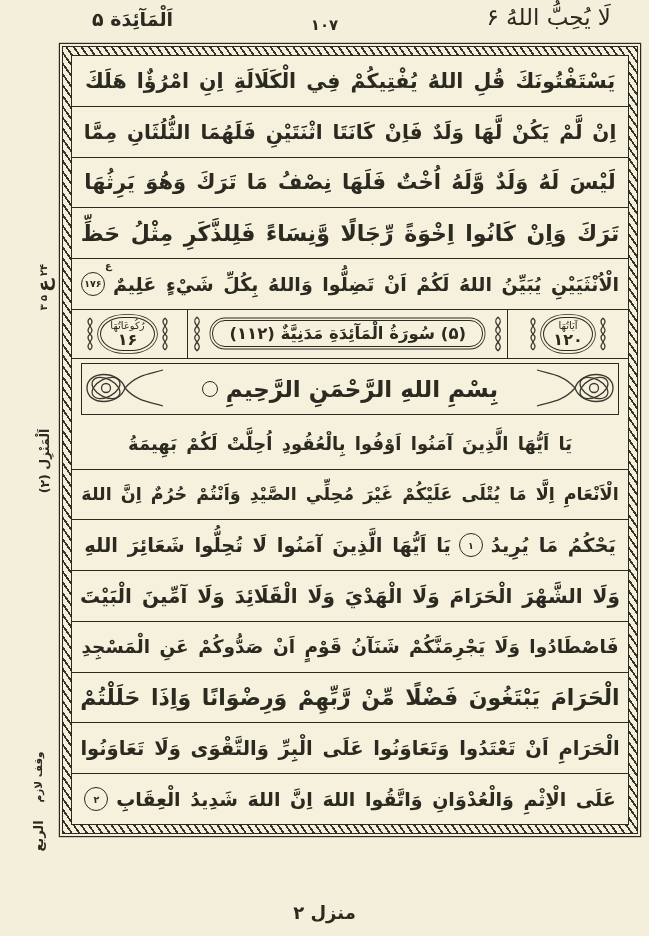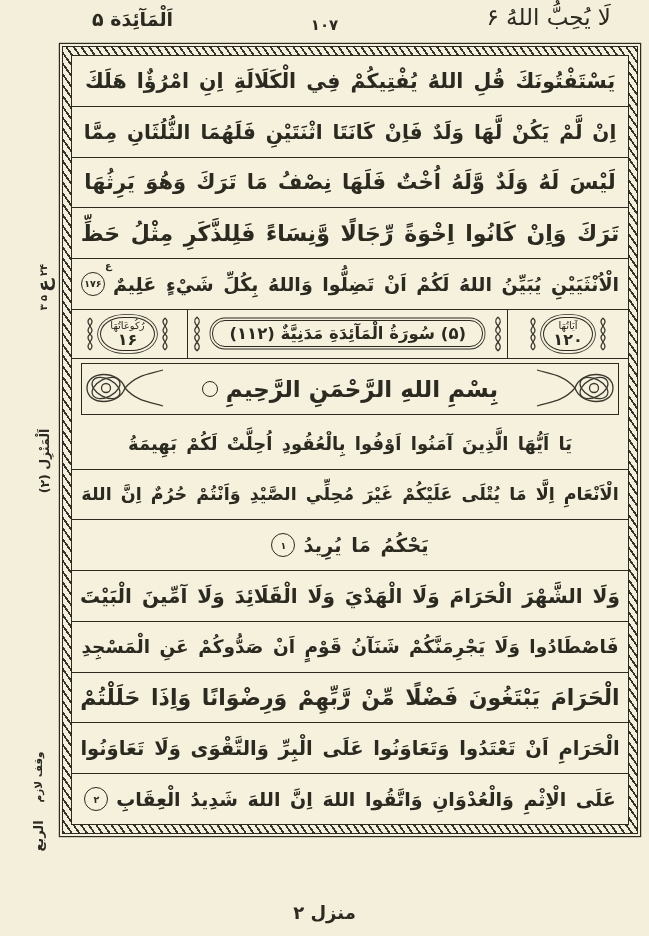--- a/index.html
+++ b/index.html
@@ -194,20 +194,21 @@
 
     <div class="line fit" style="font-size: 18px;">
         <span>يَا اَيُّهَا الَّذِينَ آمَنُوا اَوْفُوا بِالْعُقُودِ اُحِلَّتْ لَكُمْ بَهِيمَةُ</span>
       </div>
     <div class="line fit" style="font-size: 17.5px;">
         <span>الْاَنْعَامِ اِلَّا مَا يُتْلَى عَلَيْكُمْ غَيْرَ مُحِلِّي الصَّيْدِ وَاَنْتُمْ حُرُمٌ اِنَّ اللهَ</span>
       </div>
     <div class="line fit" style="font-size: 19.5px;">
       <span>يَحْكُمُ مَا يُرِيدُ</span>
       <span class="verse-marker">۱</span>
+      <span>يَا اَيُّهَا الَّذِينَ آمَنُوا لَا تُحِلُّوا شَعَائِرَ اللهِ</span>
     </div>
     <div class="line fit" style="font-size: 20px;">
         <span>وَلَا الشَّهْرَ الْحَرَامَ وَلَا الْهَدْيَ وَلَا الْقَلَائِدَ وَلَا آمِّينَ الْبَيْتَ</span>
       </div>
     <div class="line fit" style="font-size: 18.5px;">
         <span>فَاصْطَادُوا وَلَا يَجْرِمَنَّكُمْ شَنَآنُ قَوْمٍ اَنْ صَدُّوكُمْ عَنِ الْمَسْجِدِ</span>
       </div>
     <div class="line fit" style="font-size: 22px;">
         <span>الْحَرَامَ يَبْتَغُونَ فَضْلًا مِّنْ رَّبِّهِمْ وَرِضْوَانًا وَاِذَا حَلَلْتُمْ</span>
       </div>

